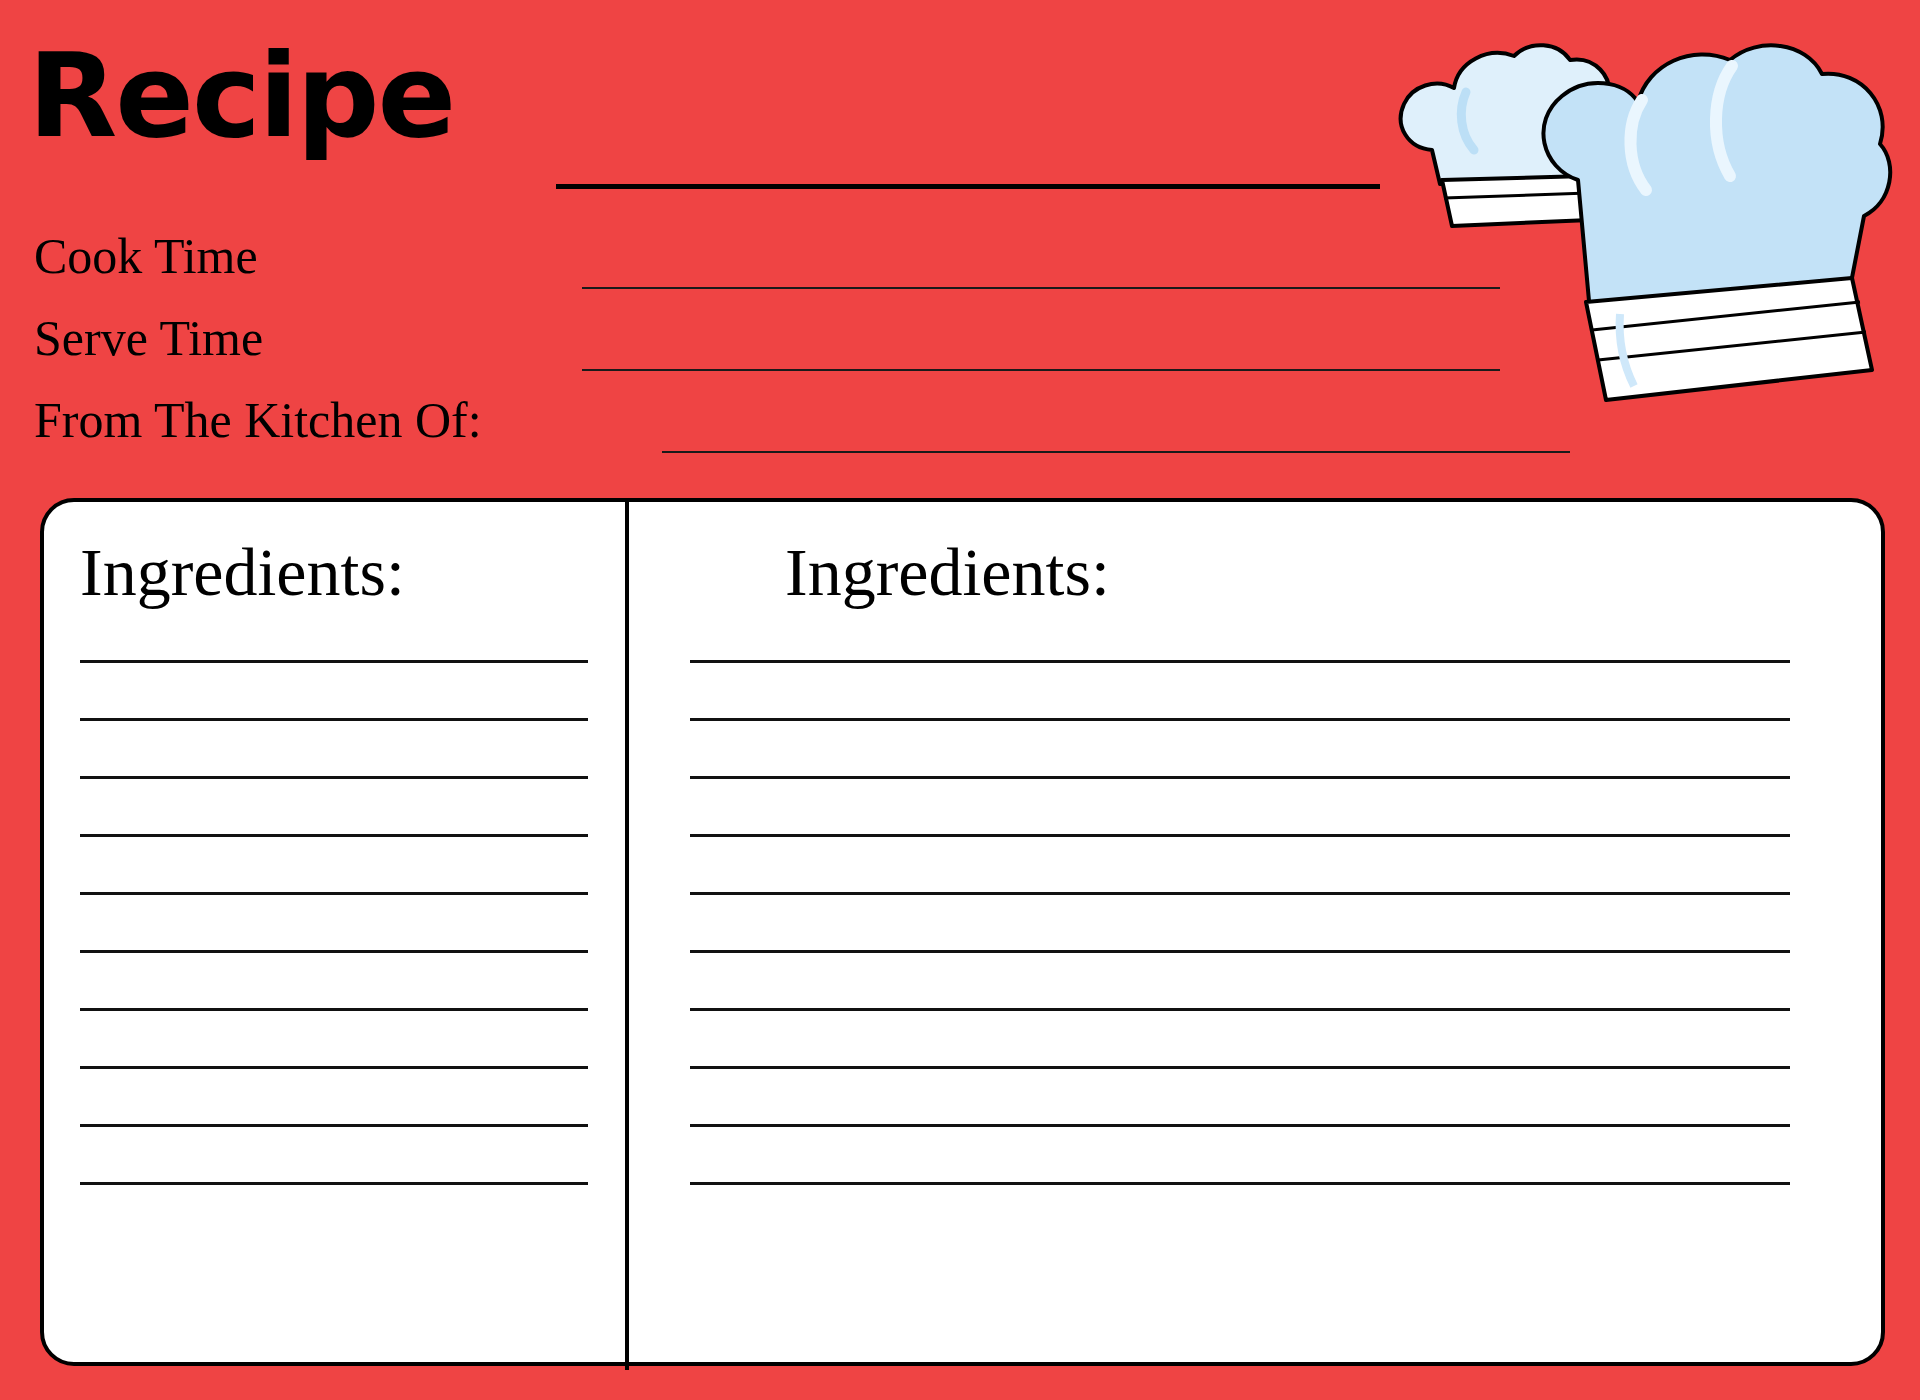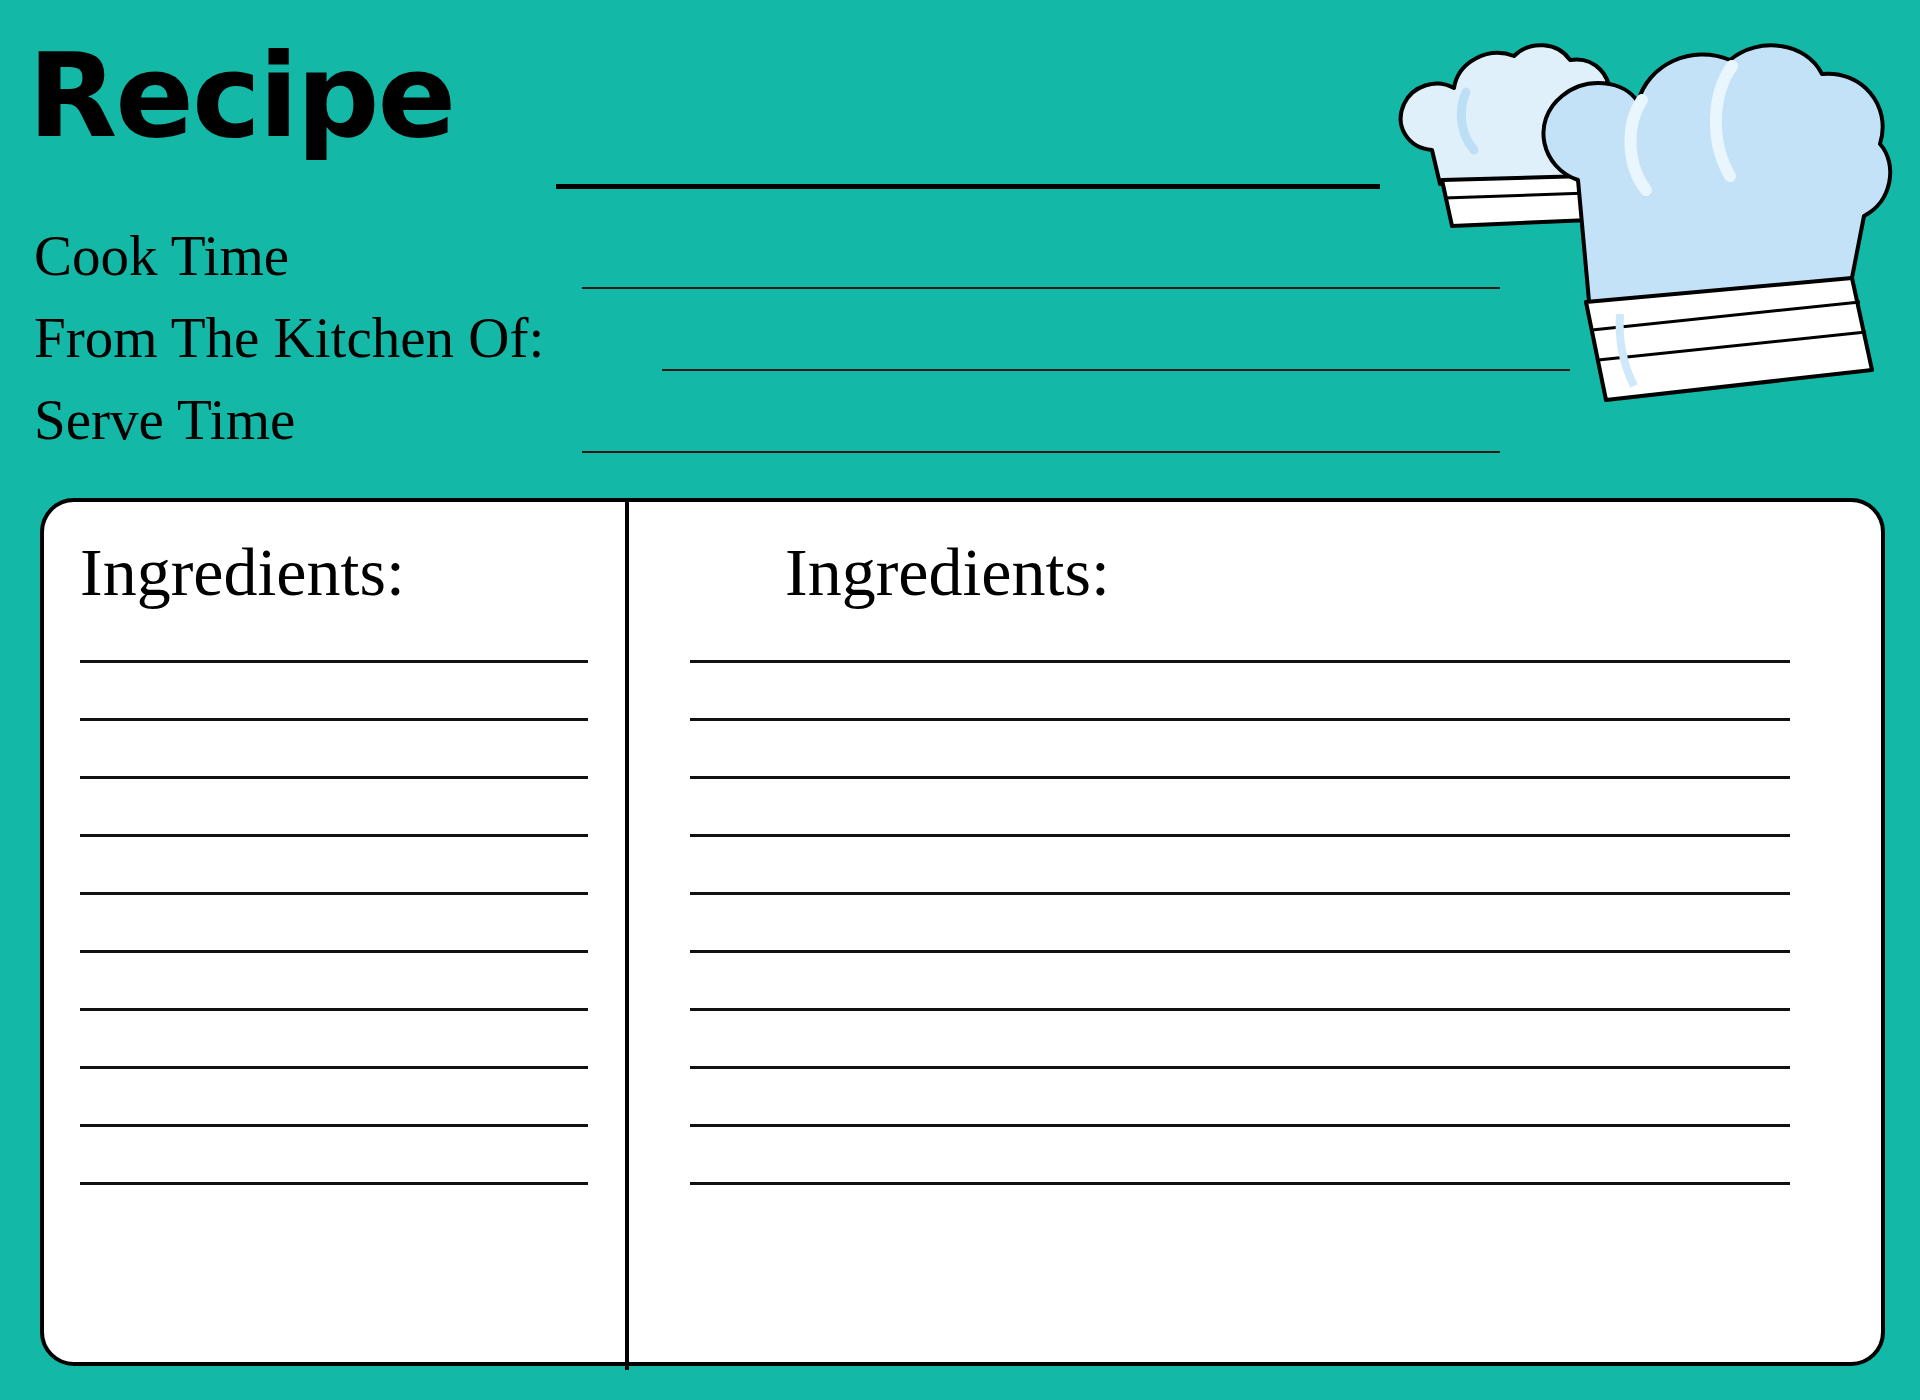--- a/index.html
+++ b/index.html
@@ -14,21 +14,21 @@
     overflow: hidden;
     font-family: "Liberation Serif", serif;
     color: #000000;
   }
 
   .page {
     position: absolute;
     left: 0; top: 0;
     width: 1920px;
     height: 1400px;
-    background: #14b8a6;
+    background: #ef4444;
   }
 
   
   .title-row {
     position: absolute;
     left: 28px;
     top: 38px;
     width: 1400px;
     height: 130px;
   }
@@ -58,21 +58,21 @@
     width: 1600px;
   }
   .meta-row {
     position: relative;
     height: 82px;
   }
   .meta-label {
     position: absolute;
     left: 0;
     top: 0;
-    font-size: 57px;
+    font-size: 50px;
     line-height: 62px;
     white-space: nowrap;
   }
   .meta-rule {
     position: absolute;
     height: 0;
     border-bottom: 2px solid #1a1a1a;
   }
   .meta-rule.r1 { left: 548px; top: 62px; width: 918px; }
   .meta-rule.r2 { left: 548px; top: 62px; width: 918px; }
@@ -173,29 +173,29 @@
   </div>
 
   <div class="meta">
 
     <div class="meta-row">
       <span class="meta-label">Cook Time</span>
       <span class="meta-rule r1"></span>
     </div>
 
     <div class="meta-row">
+      <span class="meta-label">Serve Time</span>
+      <span class="meta-rule r2"></span>
+    </div>
+
+    <div class="meta-row">
       <span class="meta-label">From The Kitchen Of:</span>
       <span class="meta-rule r3"></span>
     </div>
 
-    <div class="meta-row">
-      <span class="meta-label">Serve Time</span>
-      <span class="meta-rule r2"></span>
-    </div>
-
   </div>
 
   <div class="card"></div>
   <div class="card-divider"></div>
 
   <div class="col-heading ingredients">Ingredients:</div>
   <div class="col-heading directions">Ingredients:</div>
 
   <div class="lines ingredients">
     <div class="line"></div>

